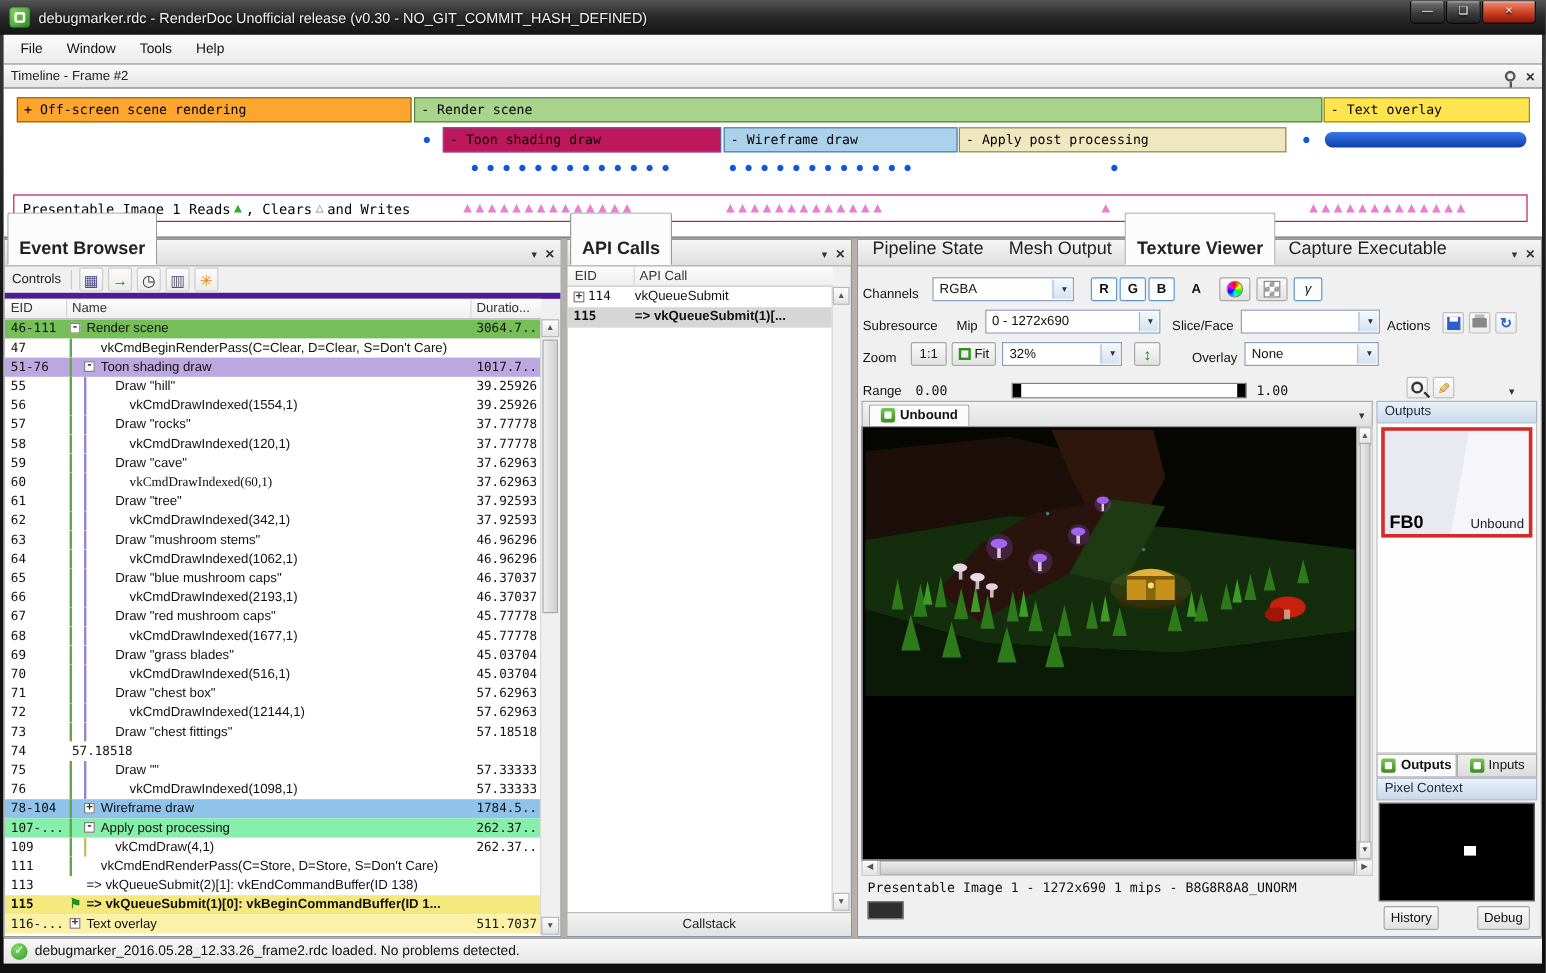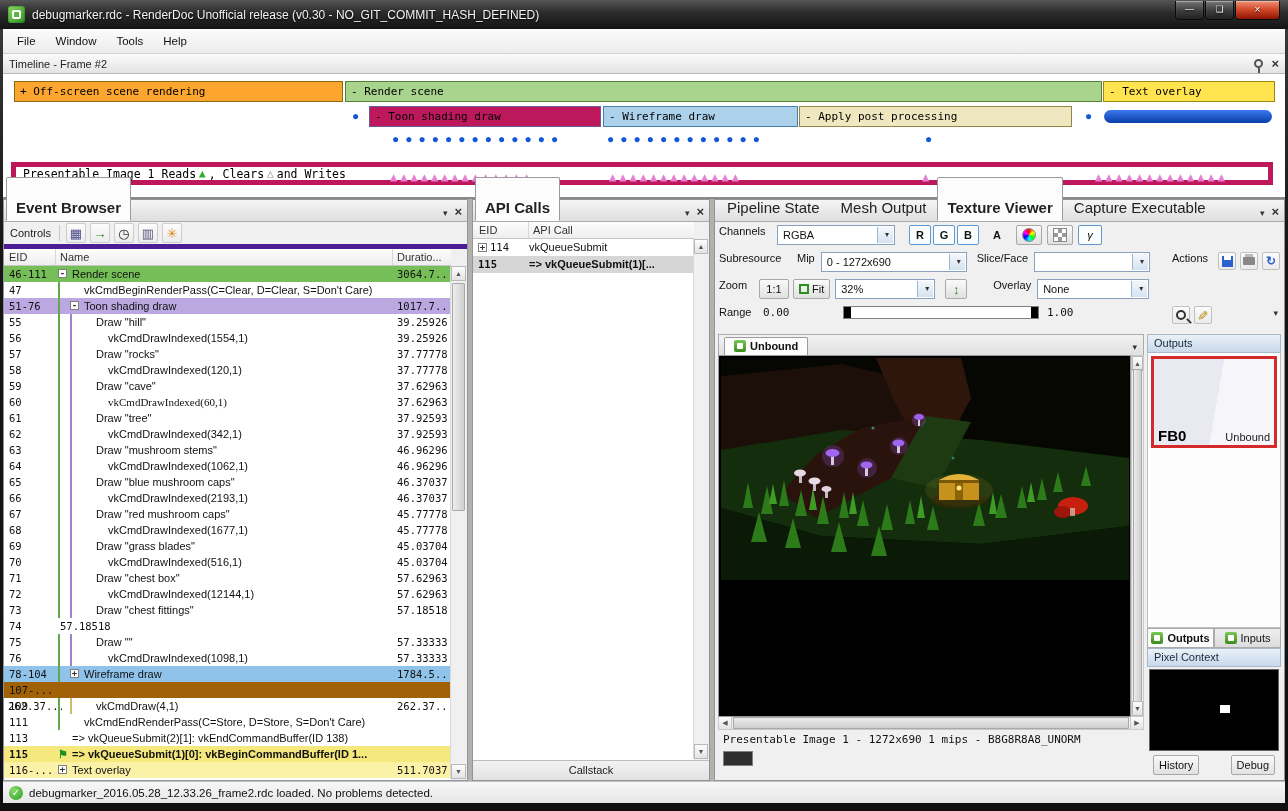--- a/index.html
+++ b/index.html
@@ -21,21 +21,21 @@
 .hdr-icons{margin-left:auto;display:flex;gap:8px;align-items:center;color:#444}
 .pin{width:9px;height:9px;border:2px solid #555;border-radius:50%;position:relative}
 .pin::after{content:"";position:absolute;left:2px;top:7px;width:2px;height:5px;background:#555}
 .xico::after{content:"×";font-size:13px;font-weight:bold;color:#333}
 
 .timeline{position:absolute;top:74px;left:3px;right:3px;height:125px;background:#fff;border-bottom:2px solid #8a8a8a}
 .tl-bar{position:absolute;height:21px;border:1px solid #555;font-family:"DejaVu Sans Mono",monospace;font-size:11px;line-height:19px;padding-left:5px;white-space:nowrap;overflow:hidden;color:#000}
 .tl-circle{position:absolute;color:#1257d8;font-size:12px;line-height:12px}
 .tl-pill{position:absolute;height:13px;border-radius:7px;background:linear-gradient(#3a78ee,#0b3fa8)}
 .tl-dots{position:absolute;color:#1257d8;font-size:12px;letter-spacing:6px;line-height:14px;white-space:nowrap}
-.usage-box{position:absolute;left:8px;right:12px;top:88px;height:23px;border:5px solid #be185d;background:#fff;display:flex;align-items:center;padding-left:7px;font-family:"DejaVu Sans Mono",monospace;font-size:11.5px;color:#000}
+.usage-box{position:absolute;left:8px;right:12px;top:88px;height:23px;border:1px solid #be185d;background:#fff;display:flex;align-items:center;padding-left:7px;font-family:"DejaVu Sans Mono",monospace;font-size:11.5px;color:#000}
 .tri{font-size:11px;margin:0 3px}
 .tri.green{color:#2faf2f}
 .tri.hollow{color:#888}
 .tl-tris{position:absolute;top:3px;color:#e87fd4;font-size:12px;letter-spacing:3px;white-space:nowrap}
 
 .main{position:absolute;left:3px;right:3px;top:199px;height:582px;background:#b5b1a9}
 .panel{position:absolute;top:0;bottom:0;background:#f0f0f0;border:1px solid #8e959c}
 #p-eb{left:0;width:465px;display:flex;flex-direction:column}
 #p-api{left:469px;width:238px;display:flex;flex-direction:column}
 #p-right{left:711px;width:571px}
@@ -80,21 +80,21 @@
 .ah-eid{width:56px;padding-left:6px;border-right:1px solid #d8d8d8;line-height:16px}
 .ah-call{flex:1;padding-left:4px;line-height:16px}
 .api-rows{flex:1;background:#fff;margin-right:15px;overflow:hidden}
 .api-row{display:flex;height:17px;line-height:17px;font-size:11px}
 .api-row.sel{background:#d6d6d6}
 .api-eid{width:56px;flex:none;display:flex;align-items:center;gap:3px;padding-left:5px;font-family:"DejaVu Sans Mono",monospace;font-size:10.5px}
 .api-call{flex:1;overflow:hidden;white-space:nowrap;font-size:11px}
 .api-footer{height:20px;border-top:1px solid #bdbdbd;background:linear-gradient(#f2f2f2,#e2e2e2);text-align:center;line-height:19px;font-size:11px;color:#222;flex:none}
 .vscroll.api{top:39px;bottom:21px;width:15px}
 
-.tv-row{position:absolute;left:4px;right:4px;height:26px;display:flex;align-items:flex-start;font-size:11px;color:#111}
+.tv-row{position:absolute;left:4px;right:20px;height:26px;display:flex;align-items:flex-end;font-size:11px;color:#111}
 #tvr1{top:25px}#tvr2{top:52px}#tvr3{top:79px}#tvr4{top:106px}
 .tlabel{margin-right:6px}
 .combo{height:20px;background:#fff;border:1px solid #8aa2be;display:flex;align-items:center;padding:0 20px 0 5px;position:relative;font-size:11px;white-space:nowrap;overflow:hidden}
 .combo::after{content:"";position:absolute;right:1px;top:1px;bottom:1px;width:15px;background:linear-gradient(#f4f8fc,#d4e2f0);border-left:1px solid #9fb8d1}
 .combo::before{content:"▾";position:absolute;right:5px;top:4px;z-index:1;font-size:8px;color:#333}
 .btn{height:20px;background:linear-gradient(#fafafa,#e1e1e1);border:1px solid #a8a8a8;border-radius:2px;font-size:11px;display:inline-flex;align-items:center;justify-content:center;padding:0 5px;gap:3px}
 .btn.toggled{background:#fbfdff;border-color:#5e9ad0}
 .chanbtn{width:22px;font-weight:bold}
 .wheel{width:14px;height:14px;border-radius:50%;background:conic-gradient(#f00,#ff0,#0f0,#0ff,#00f,#f0f,#f00);border:1px solid #888}
 .checker{width:14px;height:14px;border:1px solid #888;background-color:#fff;background-image:linear-gradient(45deg,#9a9a9a 25%,transparent 25%,transparent 75%,#9a9a9a 75%),linear-gradient(45deg,#9a9a9a 25%,transparent 25%,transparent 75%,#9a9a9a 75%);background-size:8px 8px;background-position:0 0,4px 4px}
@@ -449,21 +449,21 @@
           </div>
           <div class="ev-row" style="background: rgb(143, 195, 234);">
             <div class="cell-eid">78-104</div>
             <div class="cell-name">
               <div class="guide guide-g"></div>
               <div class="exp" style="left: 14px;">+</div>
               <div class="name-text" style="padding-left: 28px;">Wireframe draw</div>
             </div>
             <div class="cell-dur">1784.5...</div>
           </div>
-          <div class="ev-row" style="background: #a16207; flex-direction: column;">
+          <div class="ev-row" style="background: #86efac;">
             <div class="cell-eid">107-...</div>
             <div class="cell-name">
               <div class="guide guide-g"></div>
               <div class="exp" style="left: 14px;">-</div>
               <div class="name-text" style="padding-left: 28px;">Apply post processing</div>
             </div>
             <div class="cell-dur">262.37...</div>
           </div>
           <div class="ev-row">
             <div class="cell-eid">109</div>

